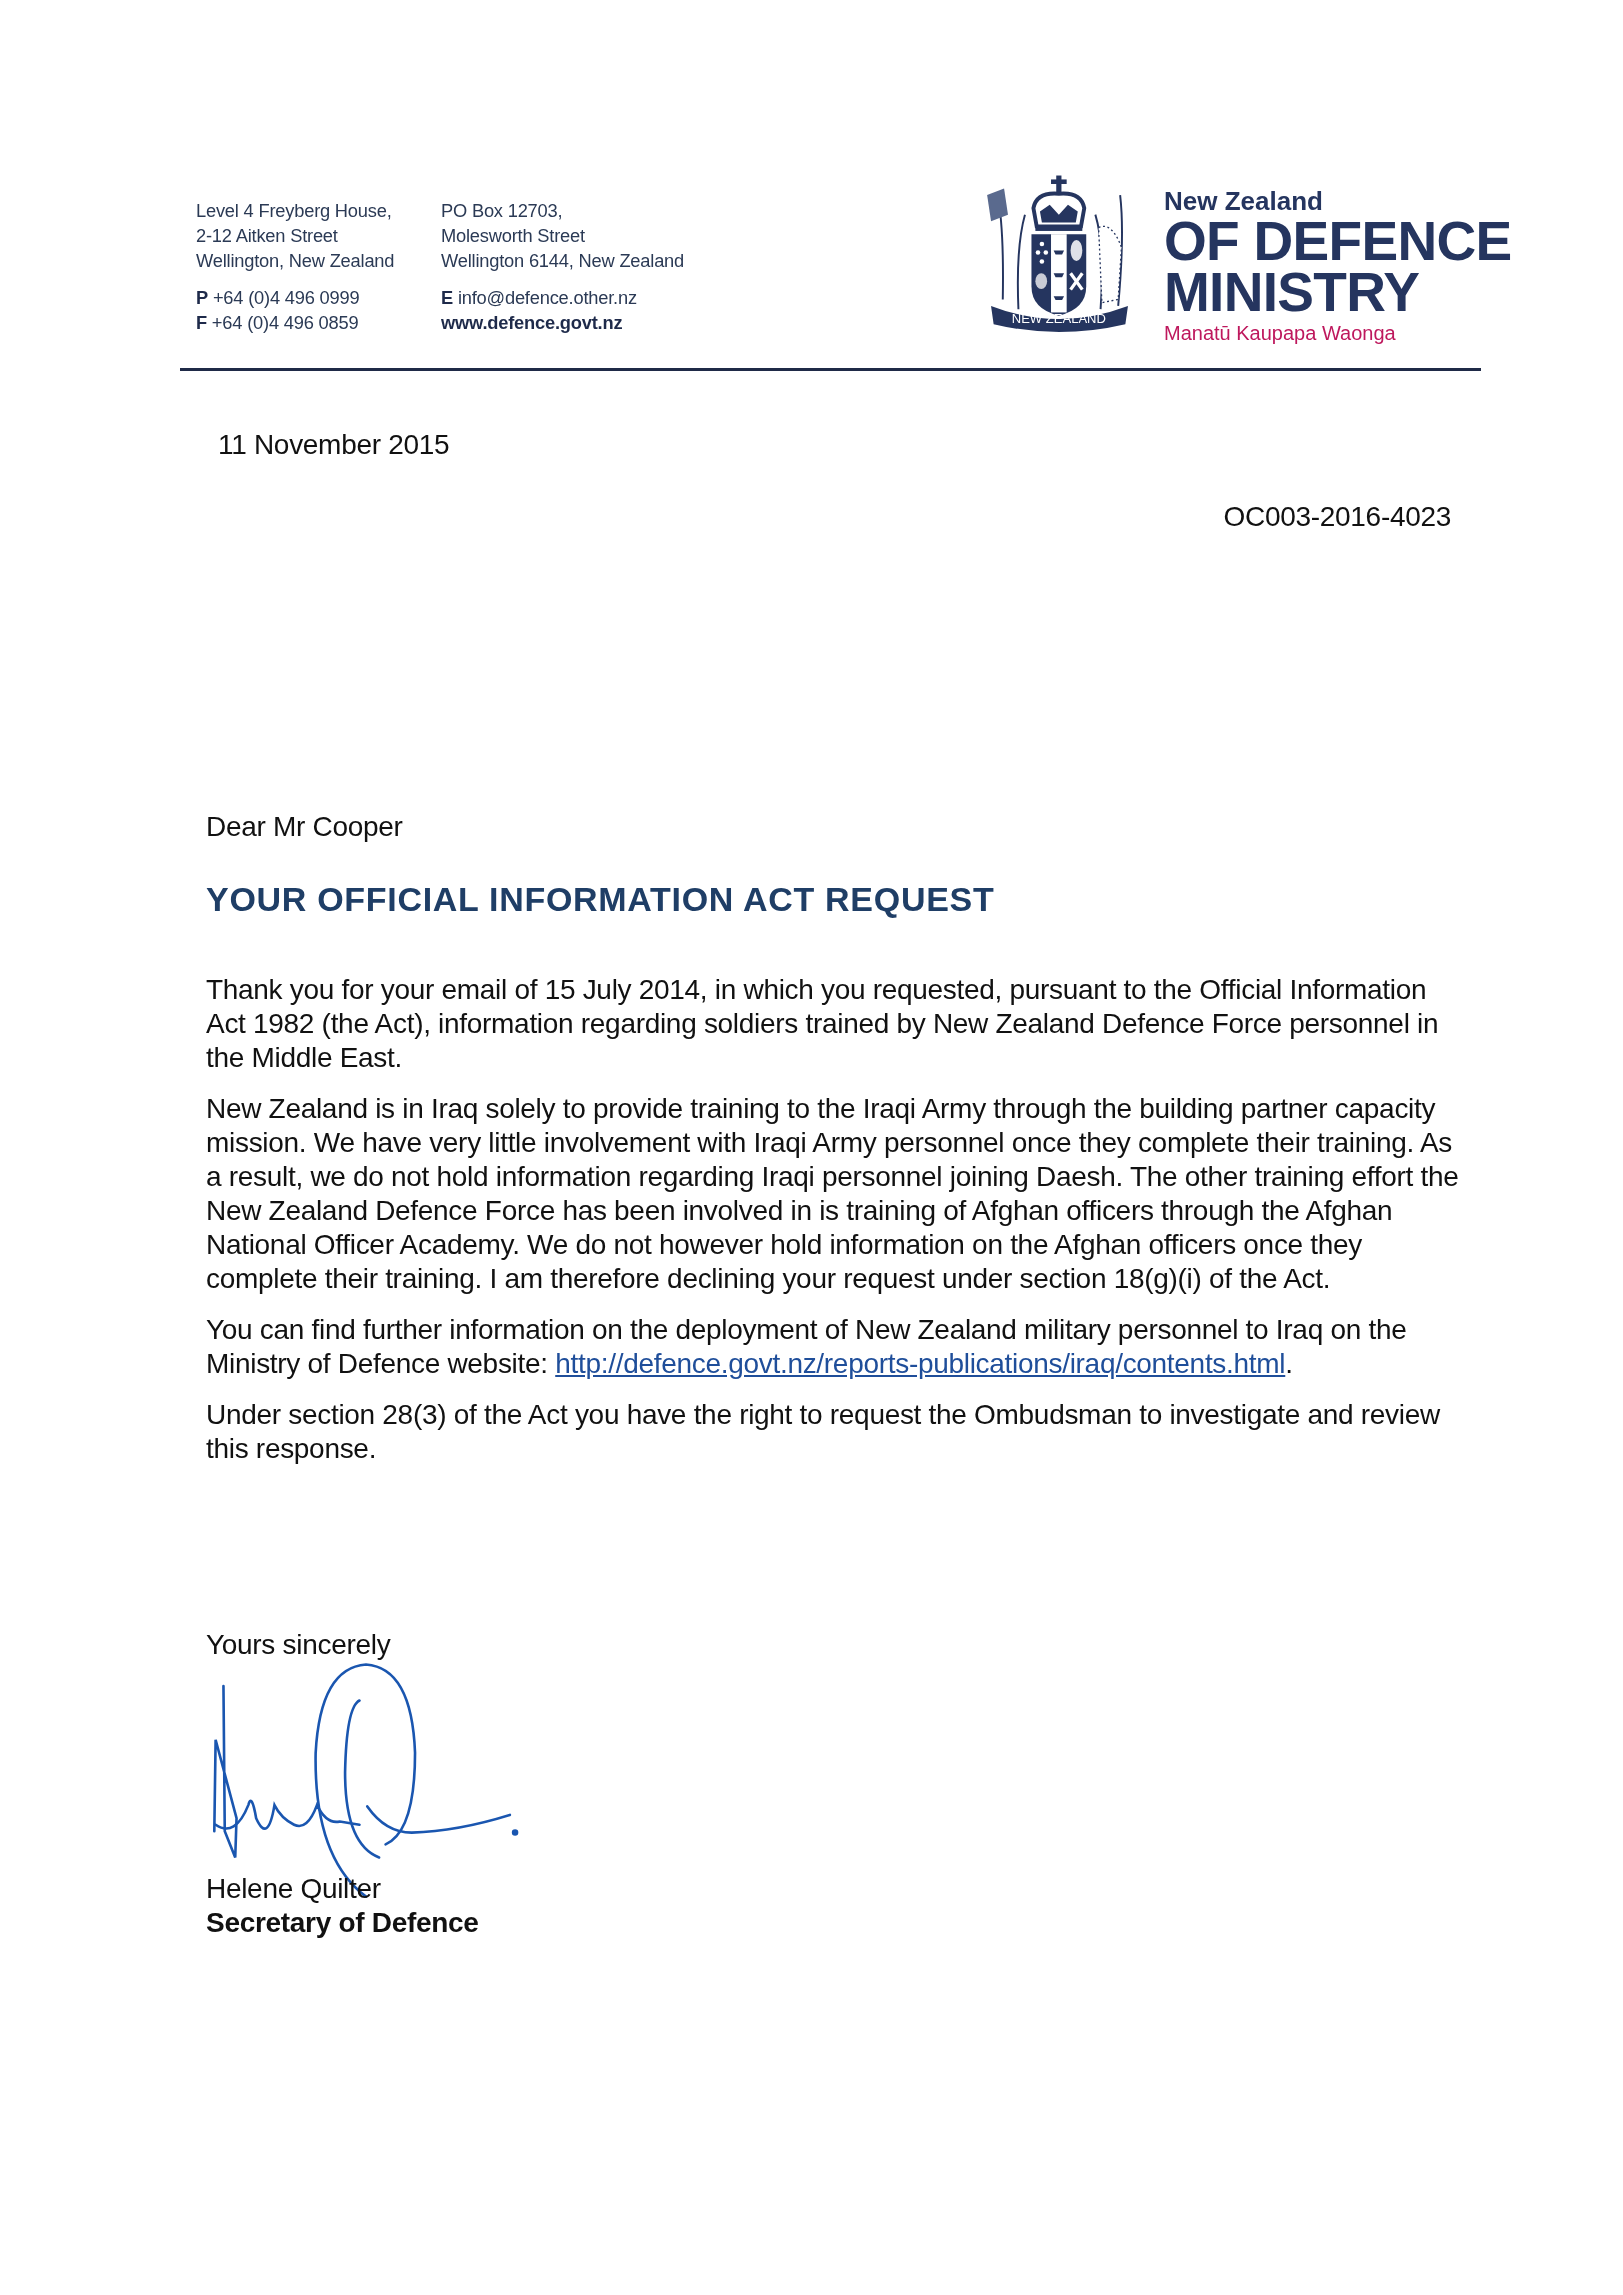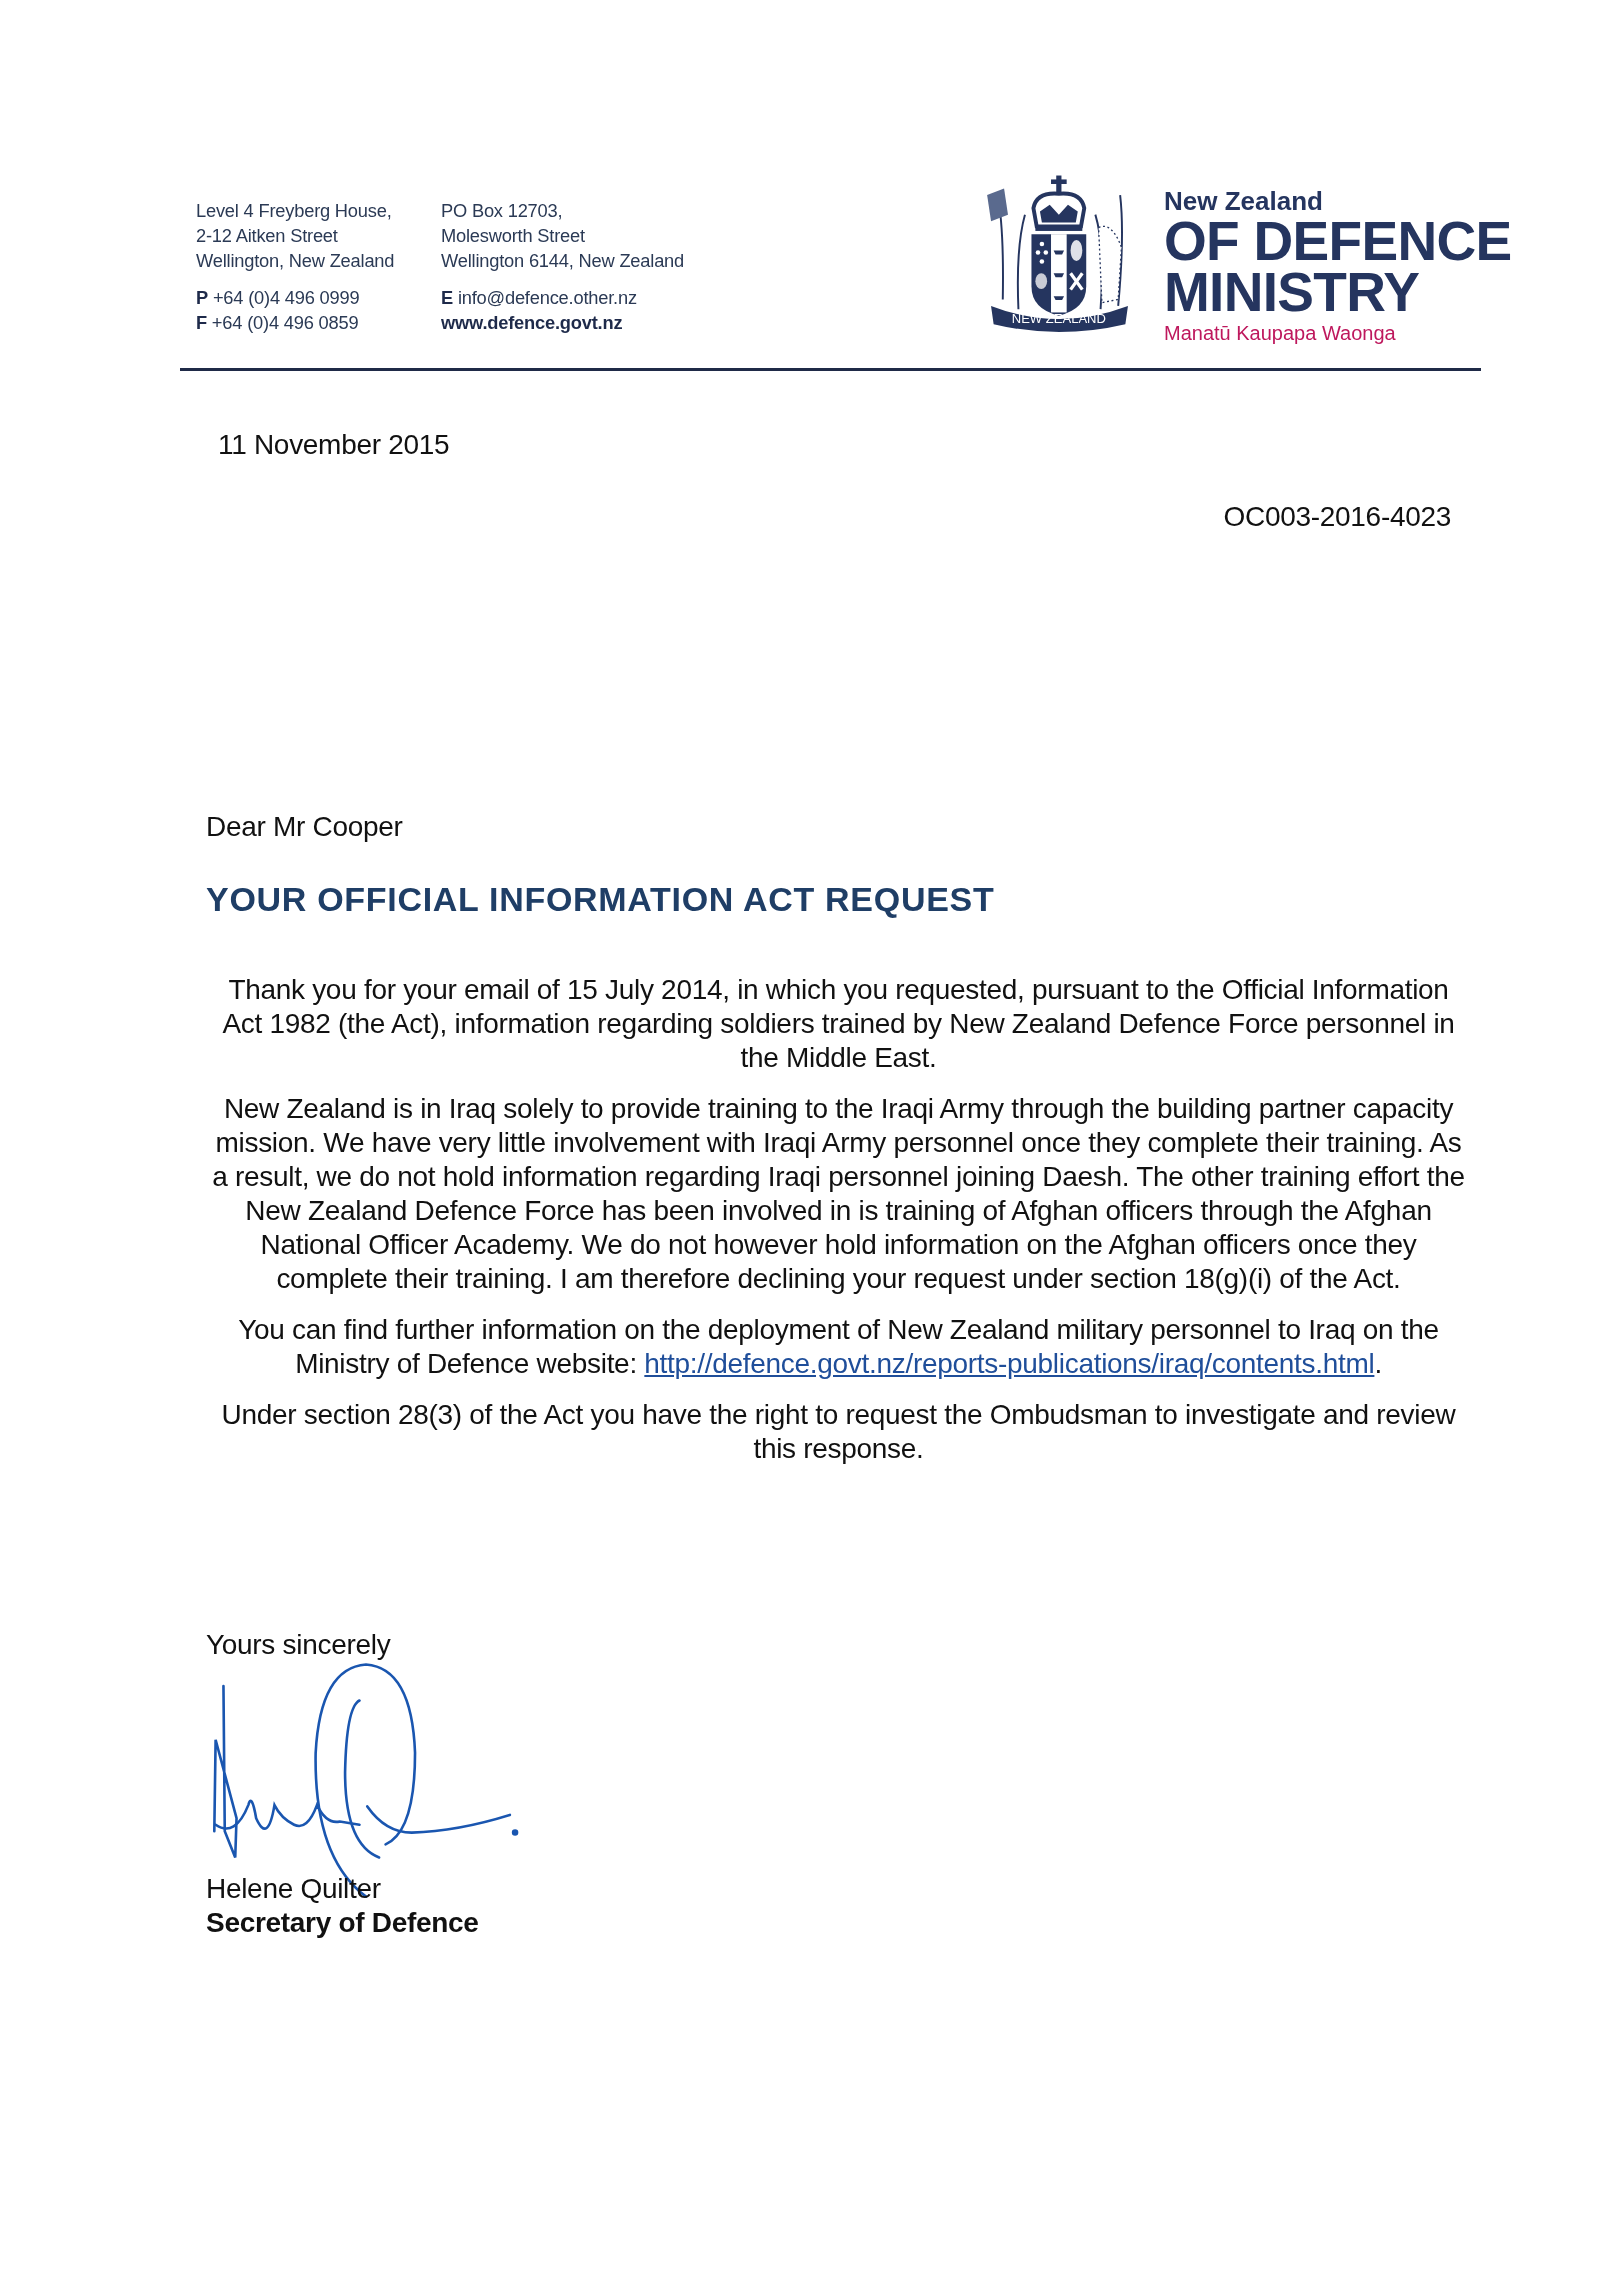--- a/index.html
+++ b/index.html
@@ -83,21 +83,21 @@
 
 <div class="abs body-text" style="right:172px; top:500px;">OC003-2016-4023</div>
 
 <div class="abs body-text" style="left:206px; top:600px;">
 </div>
 
 <div class="abs body-text" style="left:206px; top:810px;">Dear Mr Cooper</div>
 
 <div class="abs heading" style="left:206px; top:880px;">YOUR OFFICIAL INFORMATION ACT REQUEST</div>
 
-<div class="abs body-text para" style="left:206px; top:973px; width:1265px;text-align:center;">
+<div class="abs body-text para" style="left:206px; top:973px; width:1265px;">
   <p>Thank you for your email of 15 July 2014, in which you requested, pursuant to the Official Information Act 1982 (the Act), information regarding soldiers trained by New Zealand Defence Force personnel in the Middle East.</p>
   <p>New Zealand is in Iraq solely to provide training to the Iraqi Army through the building partner capacity mission. We have very little involvement with Iraqi Army personnel once they complete their training. As a result, we do not hold information regarding Iraqi personnel joining Daesh. The other training effort the New Zealand Defence Force has been involved in is training of Afghan officers through the Afghan National Officer Academy. We do not however hold information on the Afghan officers once they complete their training. I am therefore declining your request under section 18(g)(i) of the Act.</p>
   <p><span>You can find further information on the deployment of New Zealand military personnel to Iraq on the Ministry of Defence website: </span><span class="link" style="word-break:break-all;">http://defence.govt.nz/reports-publications/iraq/contents.html</span><span>.</span></p>
   <p>Under section 28(3) of the Act you have the right to request the Ombudsman to investigate and review this response.</p>
 </div>
 
 <div class="abs body-text" style="left:206px; top:1628px;">Yours sincerely</div>
 
 <div class="abs" style="left:196px; top:1661px; width:510px; height:249px;">
   <svg width="510" height="249" viewBox="0 0 780 380" fill="none" stroke="#1a56b0" stroke-width="4" stroke-linecap="round">

